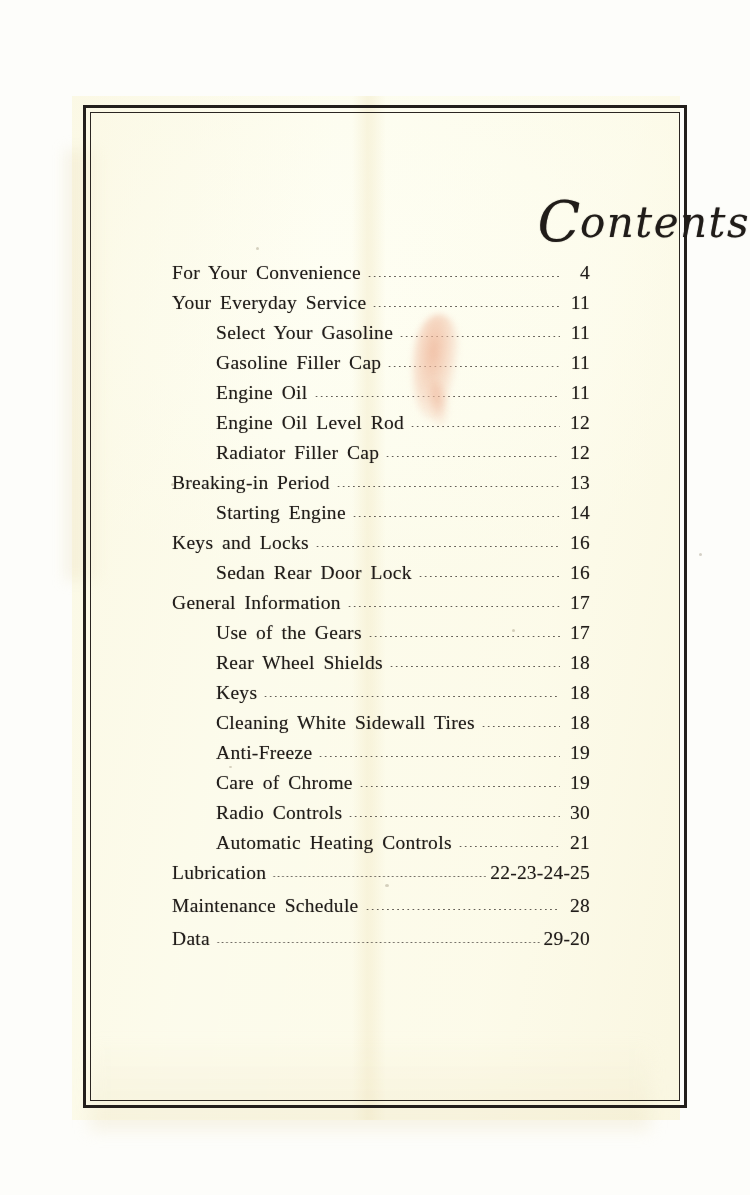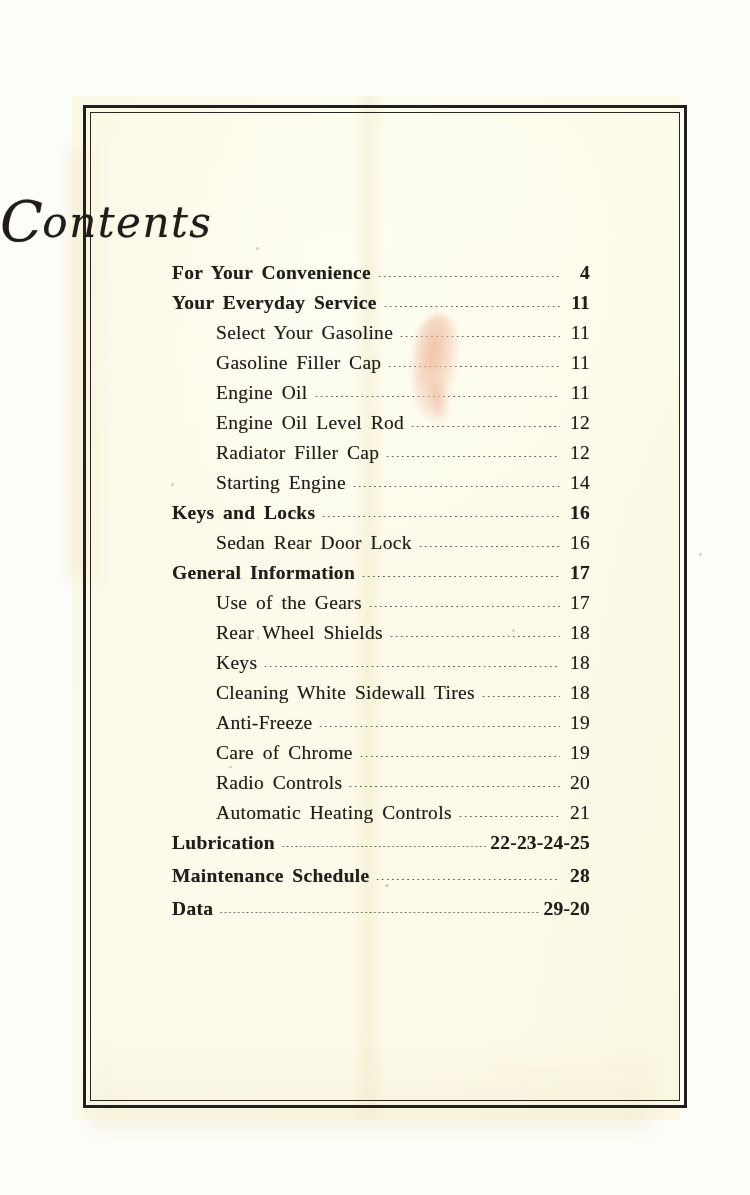--- a/index.html
+++ b/index.html
@@ -132,21 +132,21 @@
     border-radius: 50%;
     pointer-events: none;
   }
 
   
   .title {
     position: absolute;
     left: 0;
     top: 198px;
     width: 750px;
-    text-align: left;
+    text-align: right;
     font-style: italic;
     font-size: 42px;
     letter-spacing: 1.5px;
     color: #201c19;
     font-family: "DejaVu Serif", "Liberation Serif", serif;
     text-shadow: 0 0 1.1px rgba(32,28,25,0.55);
   }
   .title .swash {
     font-size: 56px;
     line-height: 0;
@@ -206,21 +206,21 @@
     text-align: right;
     white-space: nowrap;
     letter-spacing: 0.2px;
   }
 
   
   .lvl0 { margin-left: 172px; margin-right: 160px; }
   .lvl1 { margin-left: 216px; margin-right: 160px; }
   .row .page { width: 0; }
   .lvl0, .lvl1 { position: relative; }
-  .lvl0 { margin-right: 0; width: auto; padding-right: 0; font-weight: bold; }
+  .lvl0 { margin-right: 0; width: auto; padding-right: 0; }
 
   
   .lvl0 { width: 418px; }   
   .lvl1 { width: 374px; justify-content: space-between; }   
 
   .row .page {
     width: auto;
     min-width: 26px;
   }
 </style>
@@ -272,20 +272,25 @@
       <div class="row lvl1">
         <span class="label">Engine Oil Level Rod</span>
         <span class="leader"></span>
         <span class="page">12</span>
       </div>
       <div class="row lvl1">
         <span class="label">Radiator Filler Cap</span>
         <span class="leader"></span>
         <span class="page">12</span>
       </div>
+      <div class="row lvl0">
+        <span class="label">Breaking-in Period</span>
+        <span class="leader"></span>
+        <span class="page">13</span>
+      </div>
       <div class="row lvl1">
         <span class="label">Starting Engine</span>
         <span class="leader"></span>
         <span class="page">14</span>
       </div>
       <div class="row lvl0">
         <span class="label">Keys and Locks</span>
         <span class="leader"></span>
         <span class="page">16</span>
       </div>
@@ -325,21 +330,21 @@
         <span class="page">19</span>
       </div>
       <div class="row lvl1">
         <span class="label">Care of Chrome</span>
         <span class="leader"></span>
         <span class="page">19</span>
       </div>
       <div class="row lvl1">
         <span class="label">Radio Controls</span>
         <span class="leader"></span>
-        <span class="page">20</span>
+        <span class="page">30</span>
       </div>
       <div class="row lvl1">
         <span class="label">Automatic Heating Controls</span>
         <span class="leader"></span>
         <span class="page">21</span>
       </div>
       <div class="row loose lvl0">
         <span class="label">Lubrication</span>
         <span class="leader tight"></span>
         <span class="page">22-23-24-25</span>

